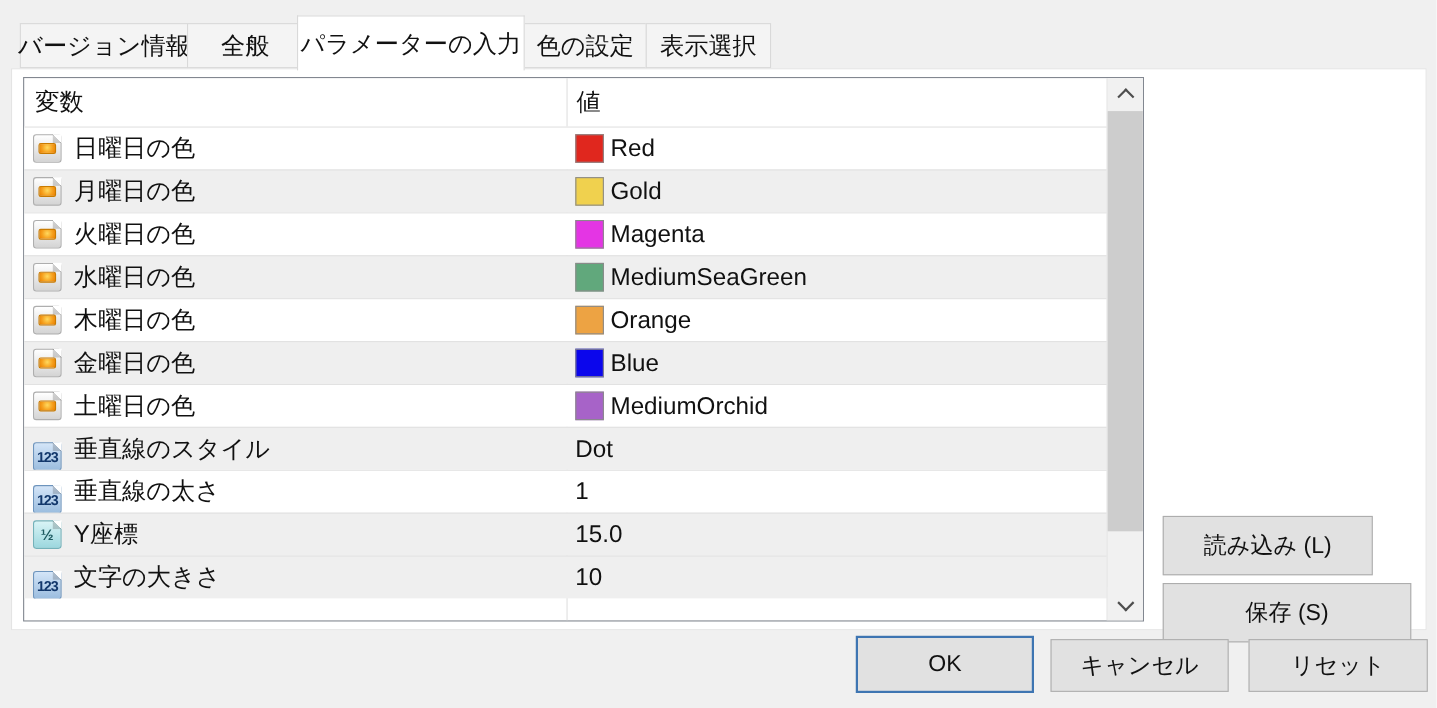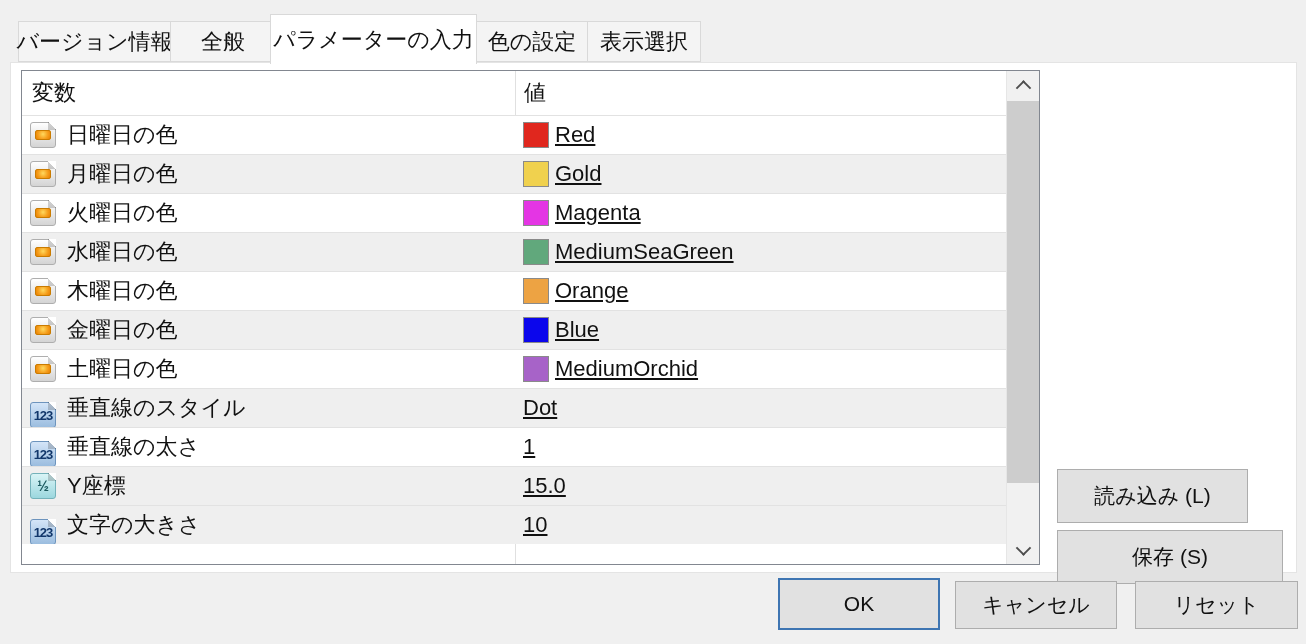--- a/index.html
+++ b/index.html
@@ -47,21 +47,21 @@
   .row{
     height:39px;display:flex;box-sizing:border-box;
     border-top:1px solid #e2e2e2;background:#fff;
   }
   .row.alt{background:#efefef;}
   .cell-var{
     width:494px;box-sizing:border-box;display:flex;align-items:center;
     padding-left:8px;gap:11px;overflow:hidden;
   }
   .cell-val{
-    flex:1;display:flex;align-items:center;padding-left:7px;gap:6px;overflow:hidden;text-decoration:underline;
+    flex:1;display:flex;align-items:center;padding-left:7px;gap:6px;overflow:hidden;
   }
   
   .icon{
     width:26px;height:26px;flex:0 0 26px;border-radius:3px;box-sizing:border-box;
     display:flex;align-items:center;justify-content:center;
     font-weight:bold;position:relative;
   }
   .icon::after{ 
     content:"";position:absolute;top:-1px;right:-1px;width:8px;height:8px;
     background:linear-gradient(to bottom left,#ffffff 50%,rgba(0,0,0,0.18) 50%);

